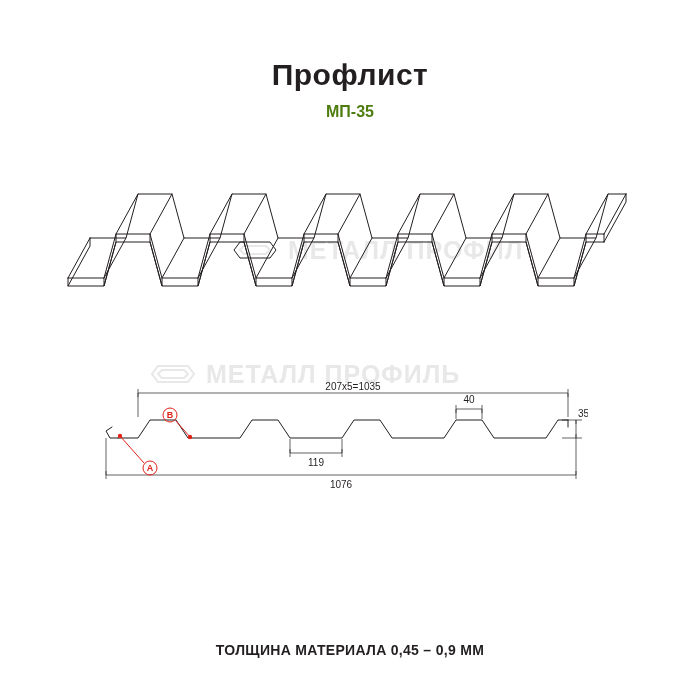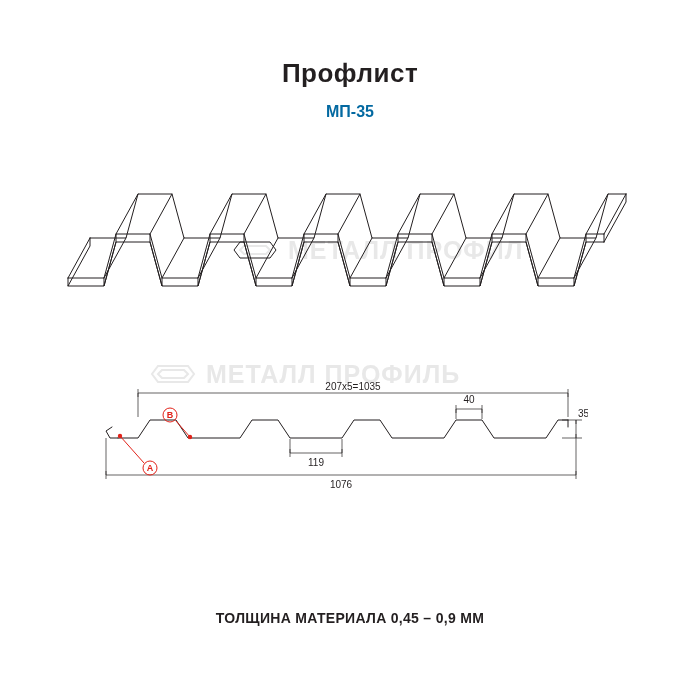--- a/index.html
+++ b/index.html
@@ -19,38 +19,38 @@
     position: relative;
     width: 700px;
     height: 700px;
   }
   .title {
     position: absolute;
     top: 58px;
     left: 0;
     width: 700px;
     text-align: center;
-    font-size: 26px;
+    font-size: 30px;
     font-weight: bold;
     letter-spacing: 0.5px;
     color: #231f20;
   }
   .subtitle {
     position: absolute;
     top: 103px;
     left: 0;
     width: 700px;
     text-align: center;
     font-size: 16px;
     font-weight: bold;
-    color: #0369a1;
+    color: #4d7c0f;
   }
   .footer {
     position: absolute;
-    top: 610px;
+    top: 642px;
     left: 0;
     width: 700px;
     text-align: center;
     font-size: 14px;
     font-weight: bold;
     letter-spacing: 0.3px;
     color: #231f20;
   }
   .iso-wrap {
     position: absolute;

